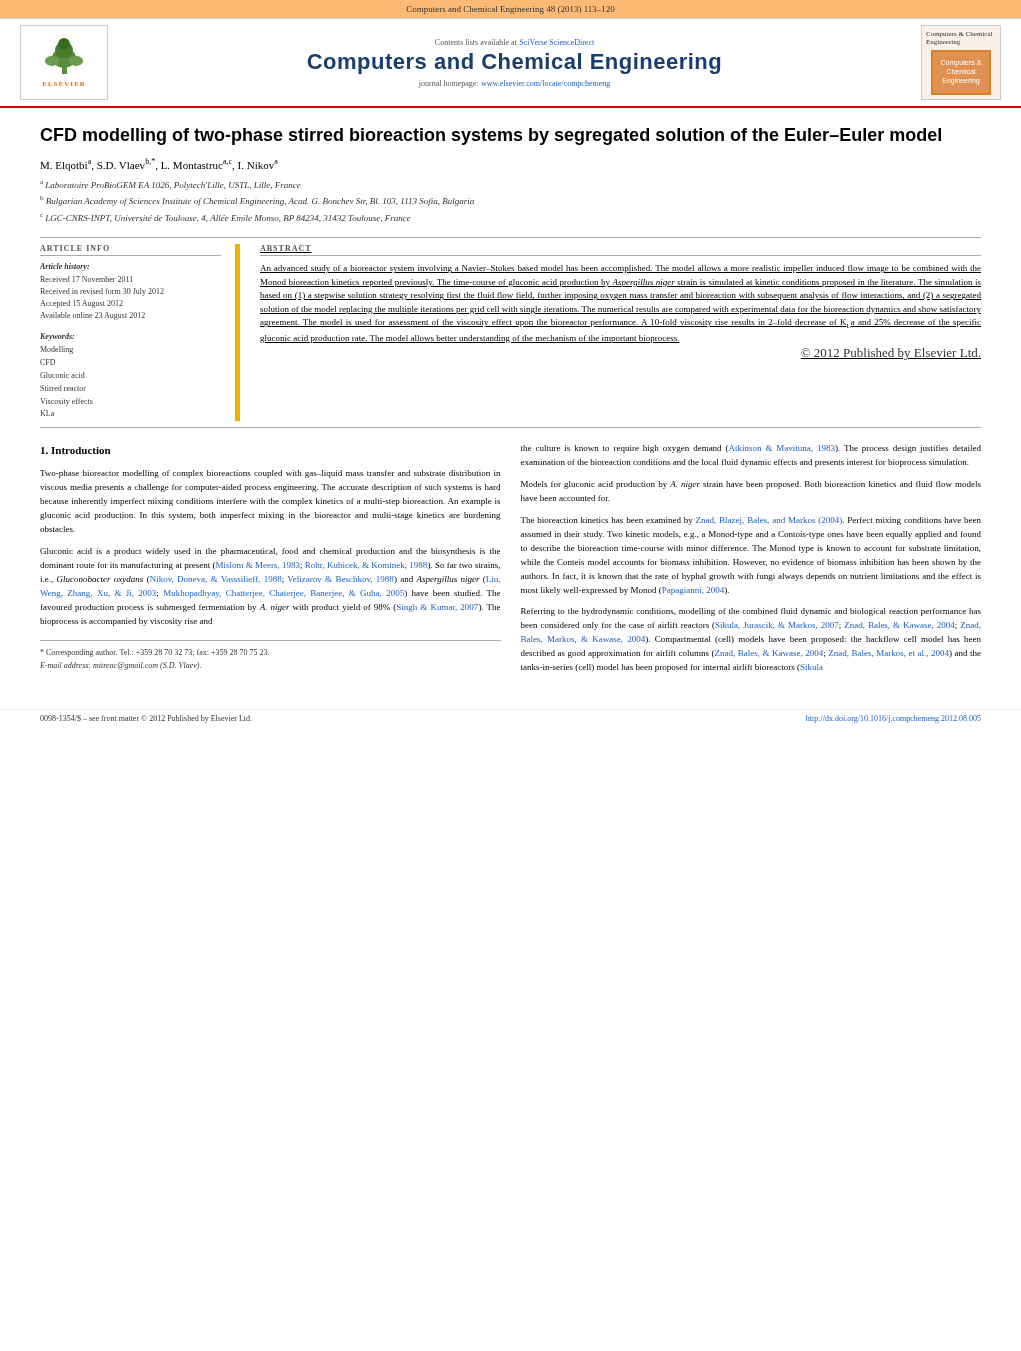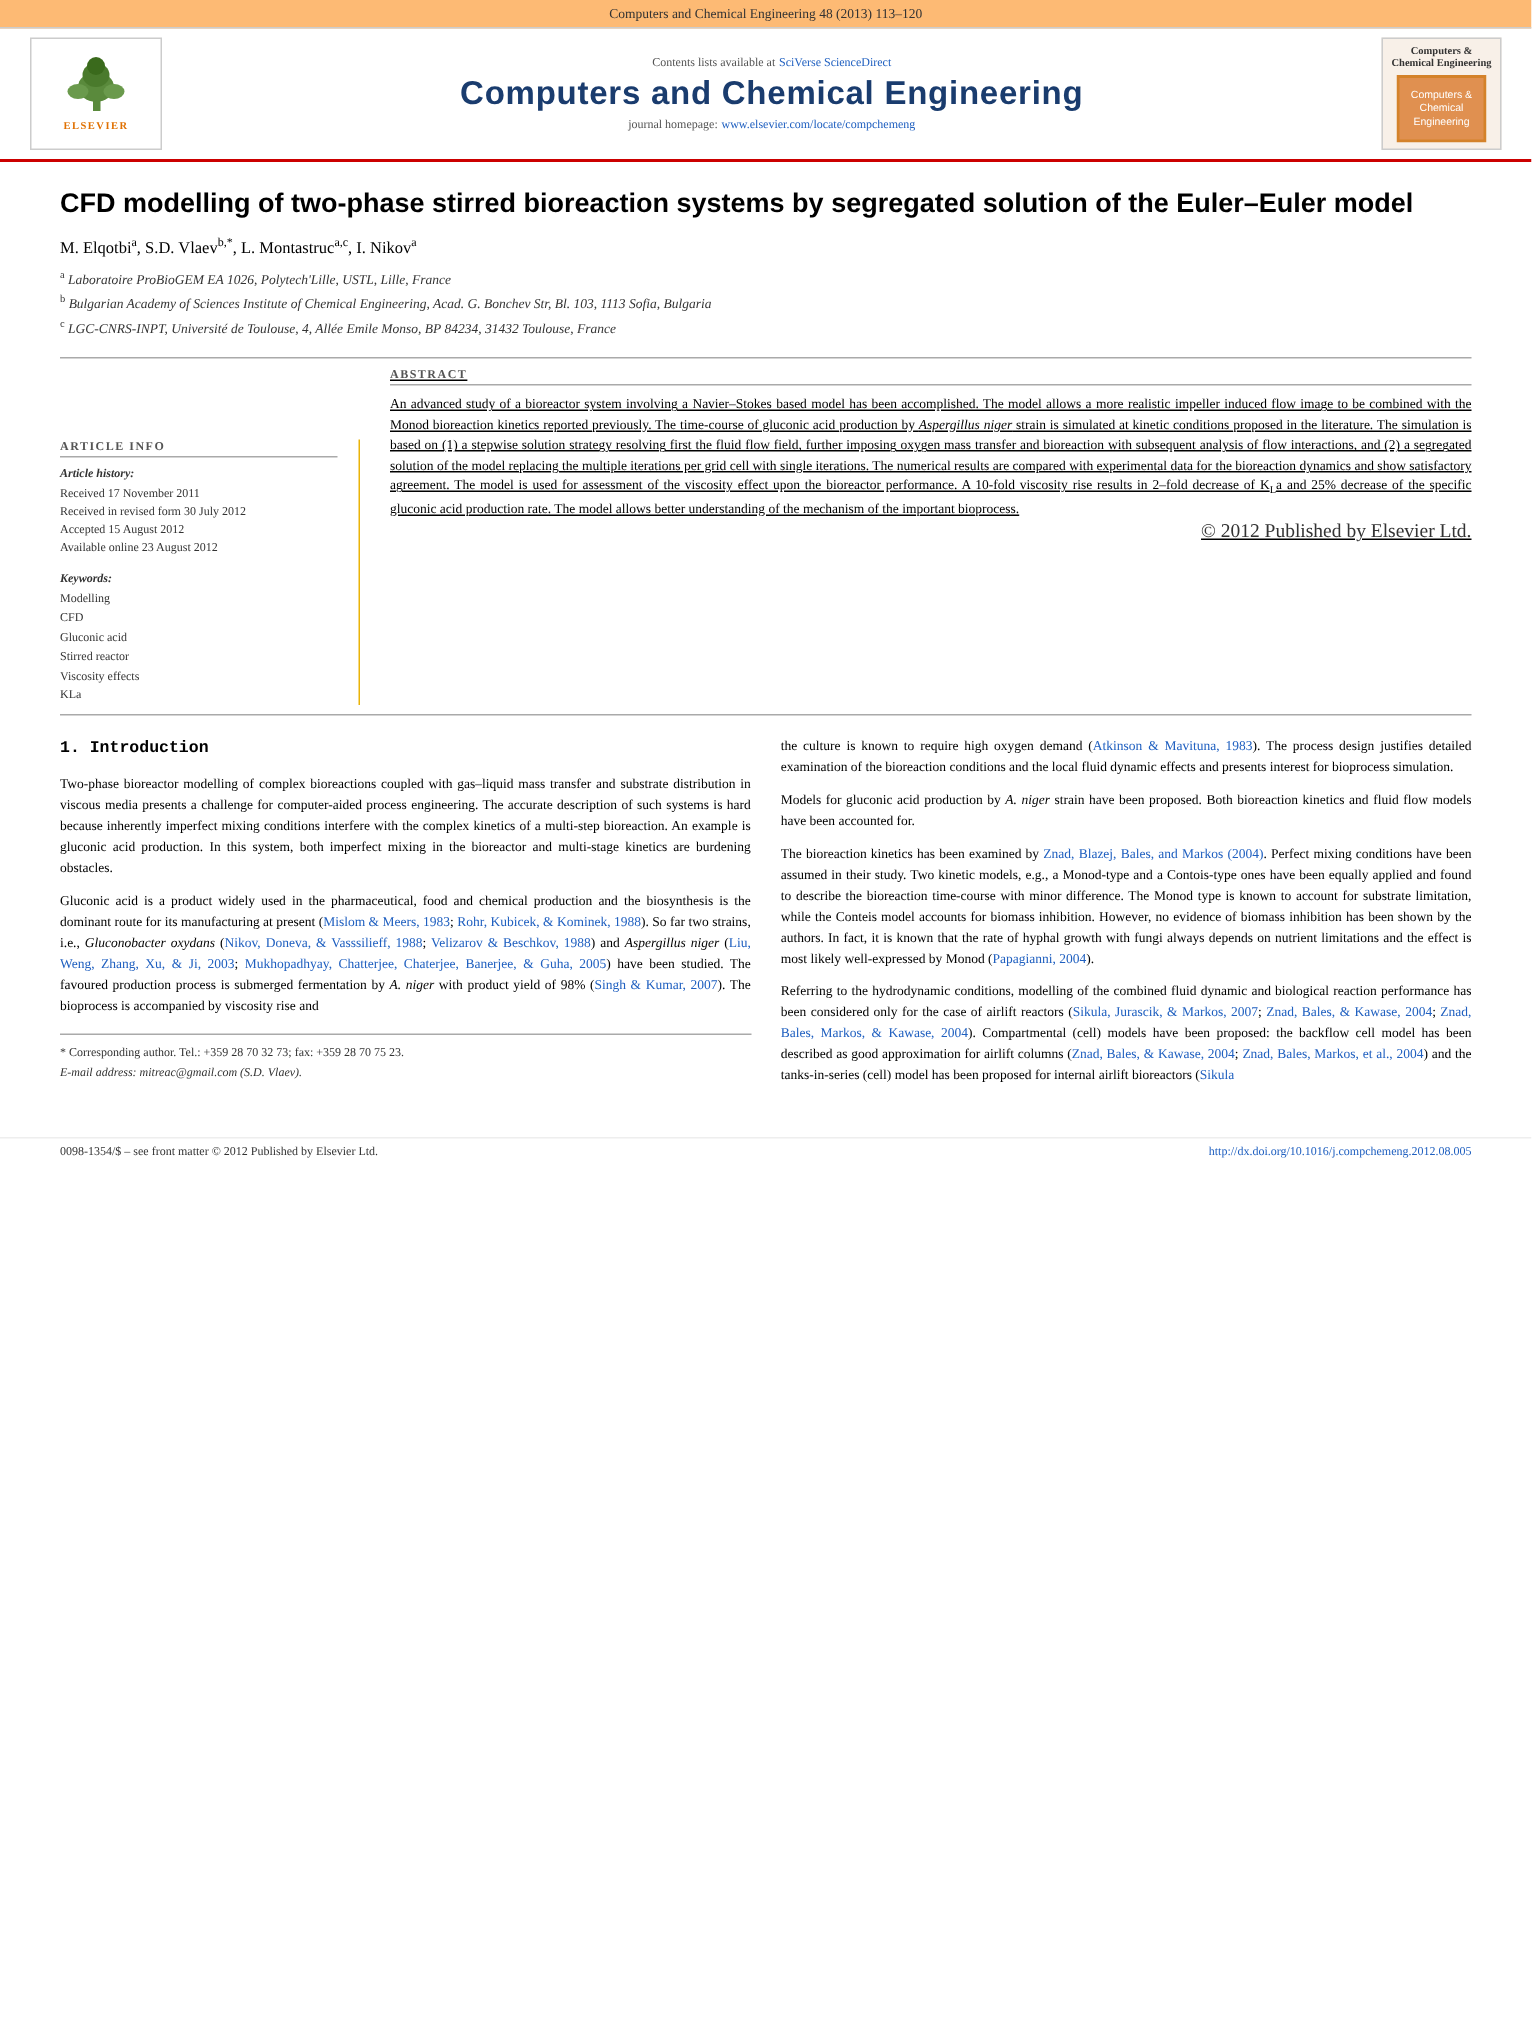--- a/index.html
+++ b/index.html
@@ -102,22 +102,21 @@
       display: flex;
       flex-direction: column;
       align-items: center;
       justify-content: center;
       padding: 4px;
       flex-shrink: 0;
       background: #f8f0e8;
     }
     .journal-logo-title {
       font-size: 7px;
-      font-weight: bold;
-      text-align: center;
+      font-weight: normal;
       color: #333;
       line-height: 1.2;
     }
     .journal-logo-img {
       width: 60px;
       height: 45px;
       margin-top: 3px;
     }
 
     
@@ -169,23 +168,22 @@
     
     .article-body {
       display: flex;
       gap: 20px;
       margin-top: 4px;
     }
 
     .article-info {
       width: 200px;
       flex-shrink: 0;
-      border-right: 1px solid #eab308;
+      border-right: 5px solid #eab308;
       padding-right: 14px;
-      margin-top: 48px;
     }
 
     .info-section-title {
       font-size: 8px;
       font-weight: bold;
       letter-spacing: 1px;
       text-transform: uppercase;
       color: #555;
       margin-bottom: 6px;
       border-bottom: 1px solid #aaa;
@@ -258,21 +256,21 @@
       color: #000;
       line-height: 1.55;
       text-align: justify;
     }
 
     .section-heading {
       font-size: 11px;
       font-weight: bold;
       color: #000;
       margin-bottom: 8px;
-      font-family: Liberation Mono, monospace;
+      font-family: Liberation Serif, serif;
     }
 
     .body-para {
       margin-bottom: 8px;
       font-size: 9px;
       line-height: 1.55;
       text-align: justify;
     }
 
     .ref-link {

